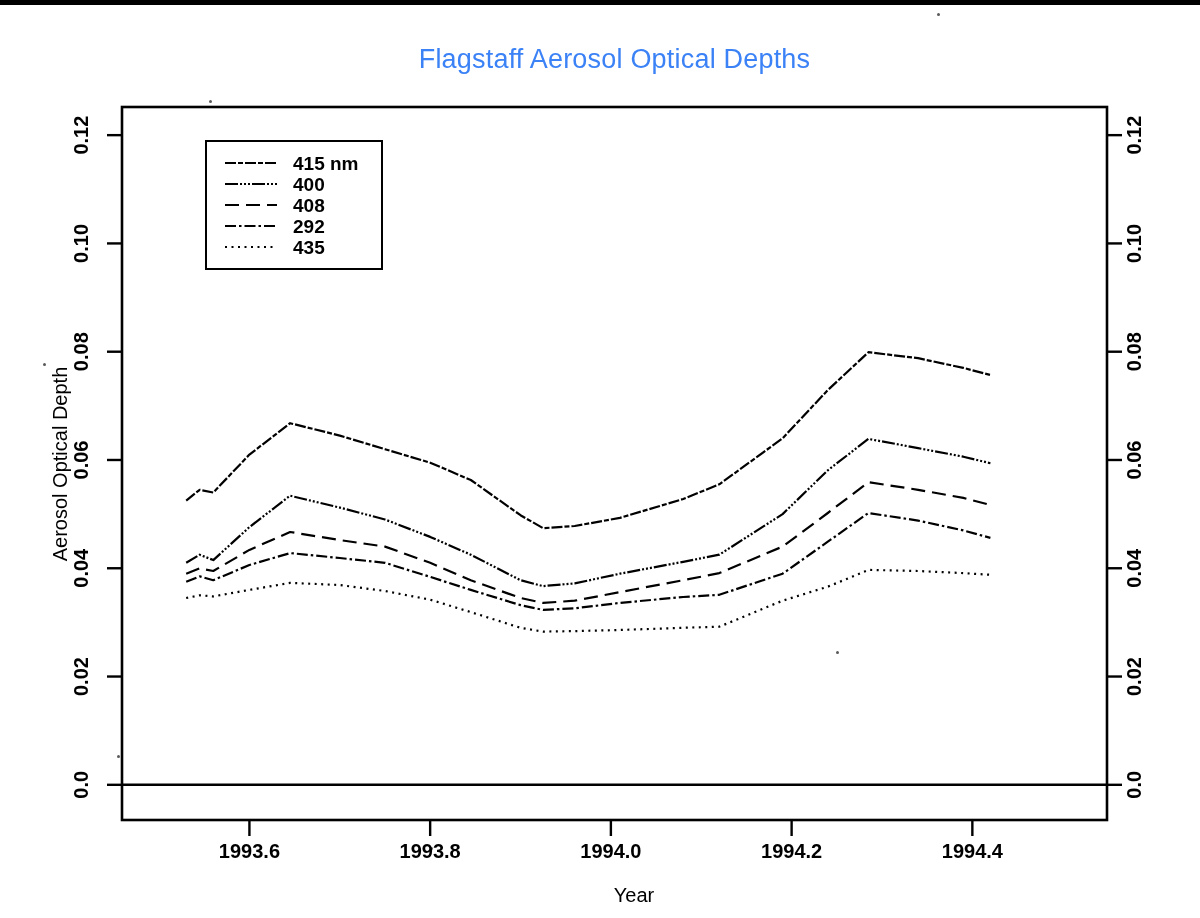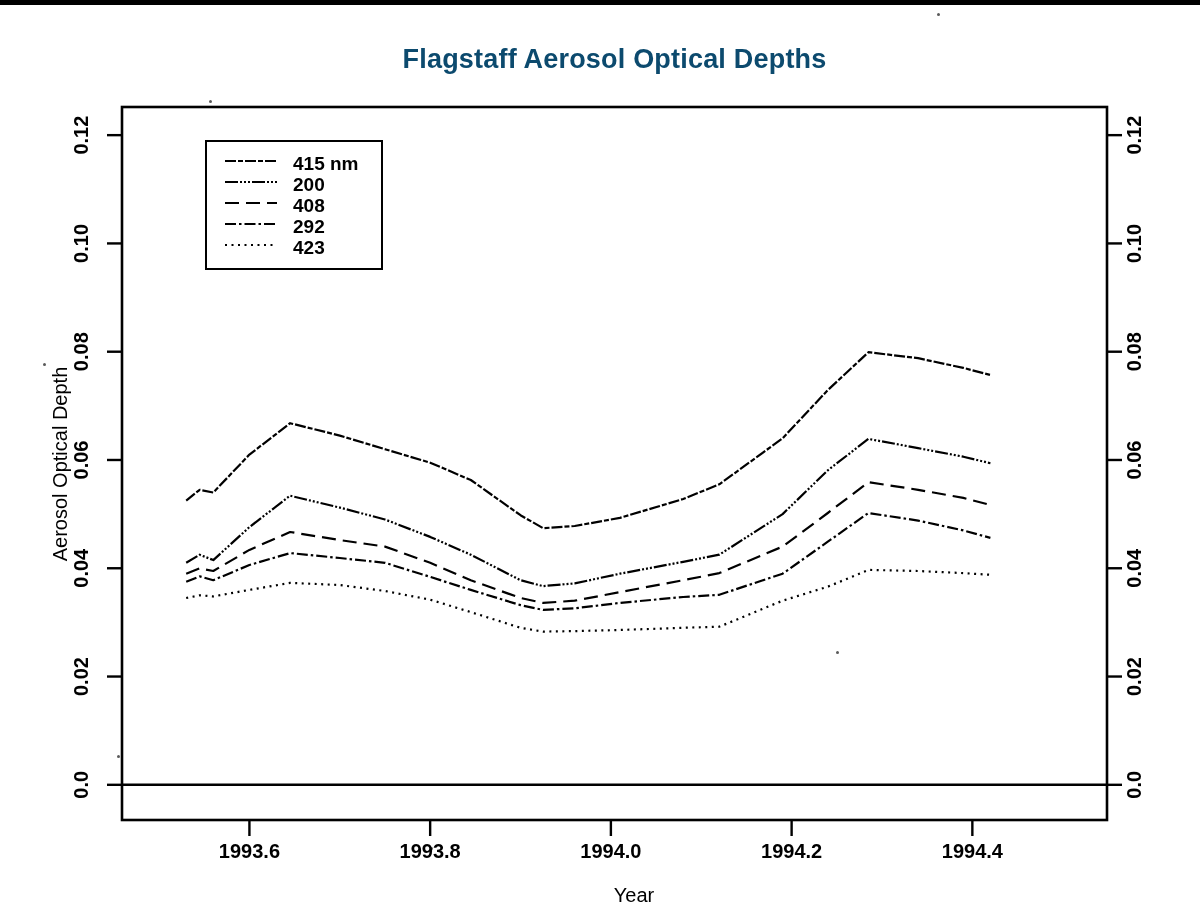--- a/index.html
+++ b/index.html
@@ -3,32 +3,32 @@
 <meta charset="utf-8">
 <style>
   html,body{margin:0;padding:0;background:#ffffff;}
   #canvas{
     position:relative;width:1200px;height:918px;background:#ffffff;
     font-family:"Liberation Sans", sans-serif;color:#000;overflow:hidden;
   }
   #topbar{position:absolute;left:0;top:0;width:1200px;height:5px;background:#000;}
   #title{
     position:absolute;left:122px;top:44px;width:985px;text-align:center;
-    font-size:27px;font-weight:700;letter-spacing:0.2px;color:#0c4a6e;
+    font-size:27px;font-weight:400;letter-spacing:0.2px;color:#3b82f6;
   }
   #plot-svg{position:absolute;left:0;top:0;}
   .axis-label{position:absolute;font-size:20px;color:#000;white-space:nowrap;}
   #ylabel{left:60px;top:464px;transform:translate(-50%,-50%) rotate(-90deg);}
   #xlabel{left:614px;top:884px;transform:translate(-50%,0);margin-left:20px;}
   #legend{
     position:absolute;left:205px;top:140px;width:178px;height:130px;
     border:2px solid #000;box-sizing:border-box;background:#fff;
     display:flex;flex-direction:column;justify-content:center;padding-left:16px;
   }
-  .legend-row{display:flex;align-items:flex-start;height:21px;}
+  .legend-row{display:flex;align-items:center;height:21px;}
   .legend-sample{width:56px;height:16px;flex:0 0 56px;}
   .legend-label{margin-left:14px;font-size:19px;font-weight:bold;line-height:21px;}
   .artifact{position:absolute;width:3px;height:3px;background:#000;border-radius:50%;opacity:.65;}
 </style>
 </head>
 <body>
 
 <div id="canvas">
   <div id="topbar"></div>
 
@@ -89,39 +89,39 @@
     <div class="legend-row">
       <svg class="legend-sample">
           <line x1="2" y1="8" x2="54" y2="8" stroke="#000" stroke-width="2.2" stroke-dasharray="11 2 5 2"></line>
         </svg>
       <span class="legend-label">415 nm</span>
     </div>
     <div class="legend-row">
       <svg class="legend-sample">
           <line x1="2" y1="8" x2="54" y2="8" stroke="#000" stroke-width="2.2" stroke-dasharray="13 2 2 2 2 2 2 2"></line>
         </svg>
-      <span class="legend-label">200</span>
+      <span class="legend-label">400</span>
     </div>
     <div class="legend-row">
       <svg class="legend-sample">
           <line x1="2" y1="8" x2="54" y2="8" stroke="#000" stroke-width="2.2" stroke-dasharray="14 7"></line>
         </svg>
       <span class="legend-label">408</span>
     </div>
     <div class="legend-row">
       <svg class="legend-sample">
           <line x1="2" y1="8" x2="54" y2="8" stroke="#000" stroke-width="2.2" stroke-dasharray="11 3 2.5 3"></line>
         </svg>
       <span class="legend-label">292</span>
     </div>
     <div class="legend-row">
       <svg class="legend-sample">
           <line x1="2" y1="8" x2="54" y2="8" stroke="#000" stroke-width="2.2" stroke-dasharray="2 4.5"></line>
         </svg>
-      <span class="legend-label">423</span>
+      <span class="legend-label">435</span>
     </div>
   </div>
 
   <div class="artifact" style="left:209px;top:100px;"></div>
   <div class="artifact" style="left:937px;top:13px;"></div>
   <div class="artifact" style="left:43px;top:363px;"></div>
   <div class="artifact" style="left:117px;top:755px;"></div>
   <div class="artifact" style="left:836px;top:651px;"></div>
   <div class="artifact" style="left:430px;top:847px;"></div>
 </div>

